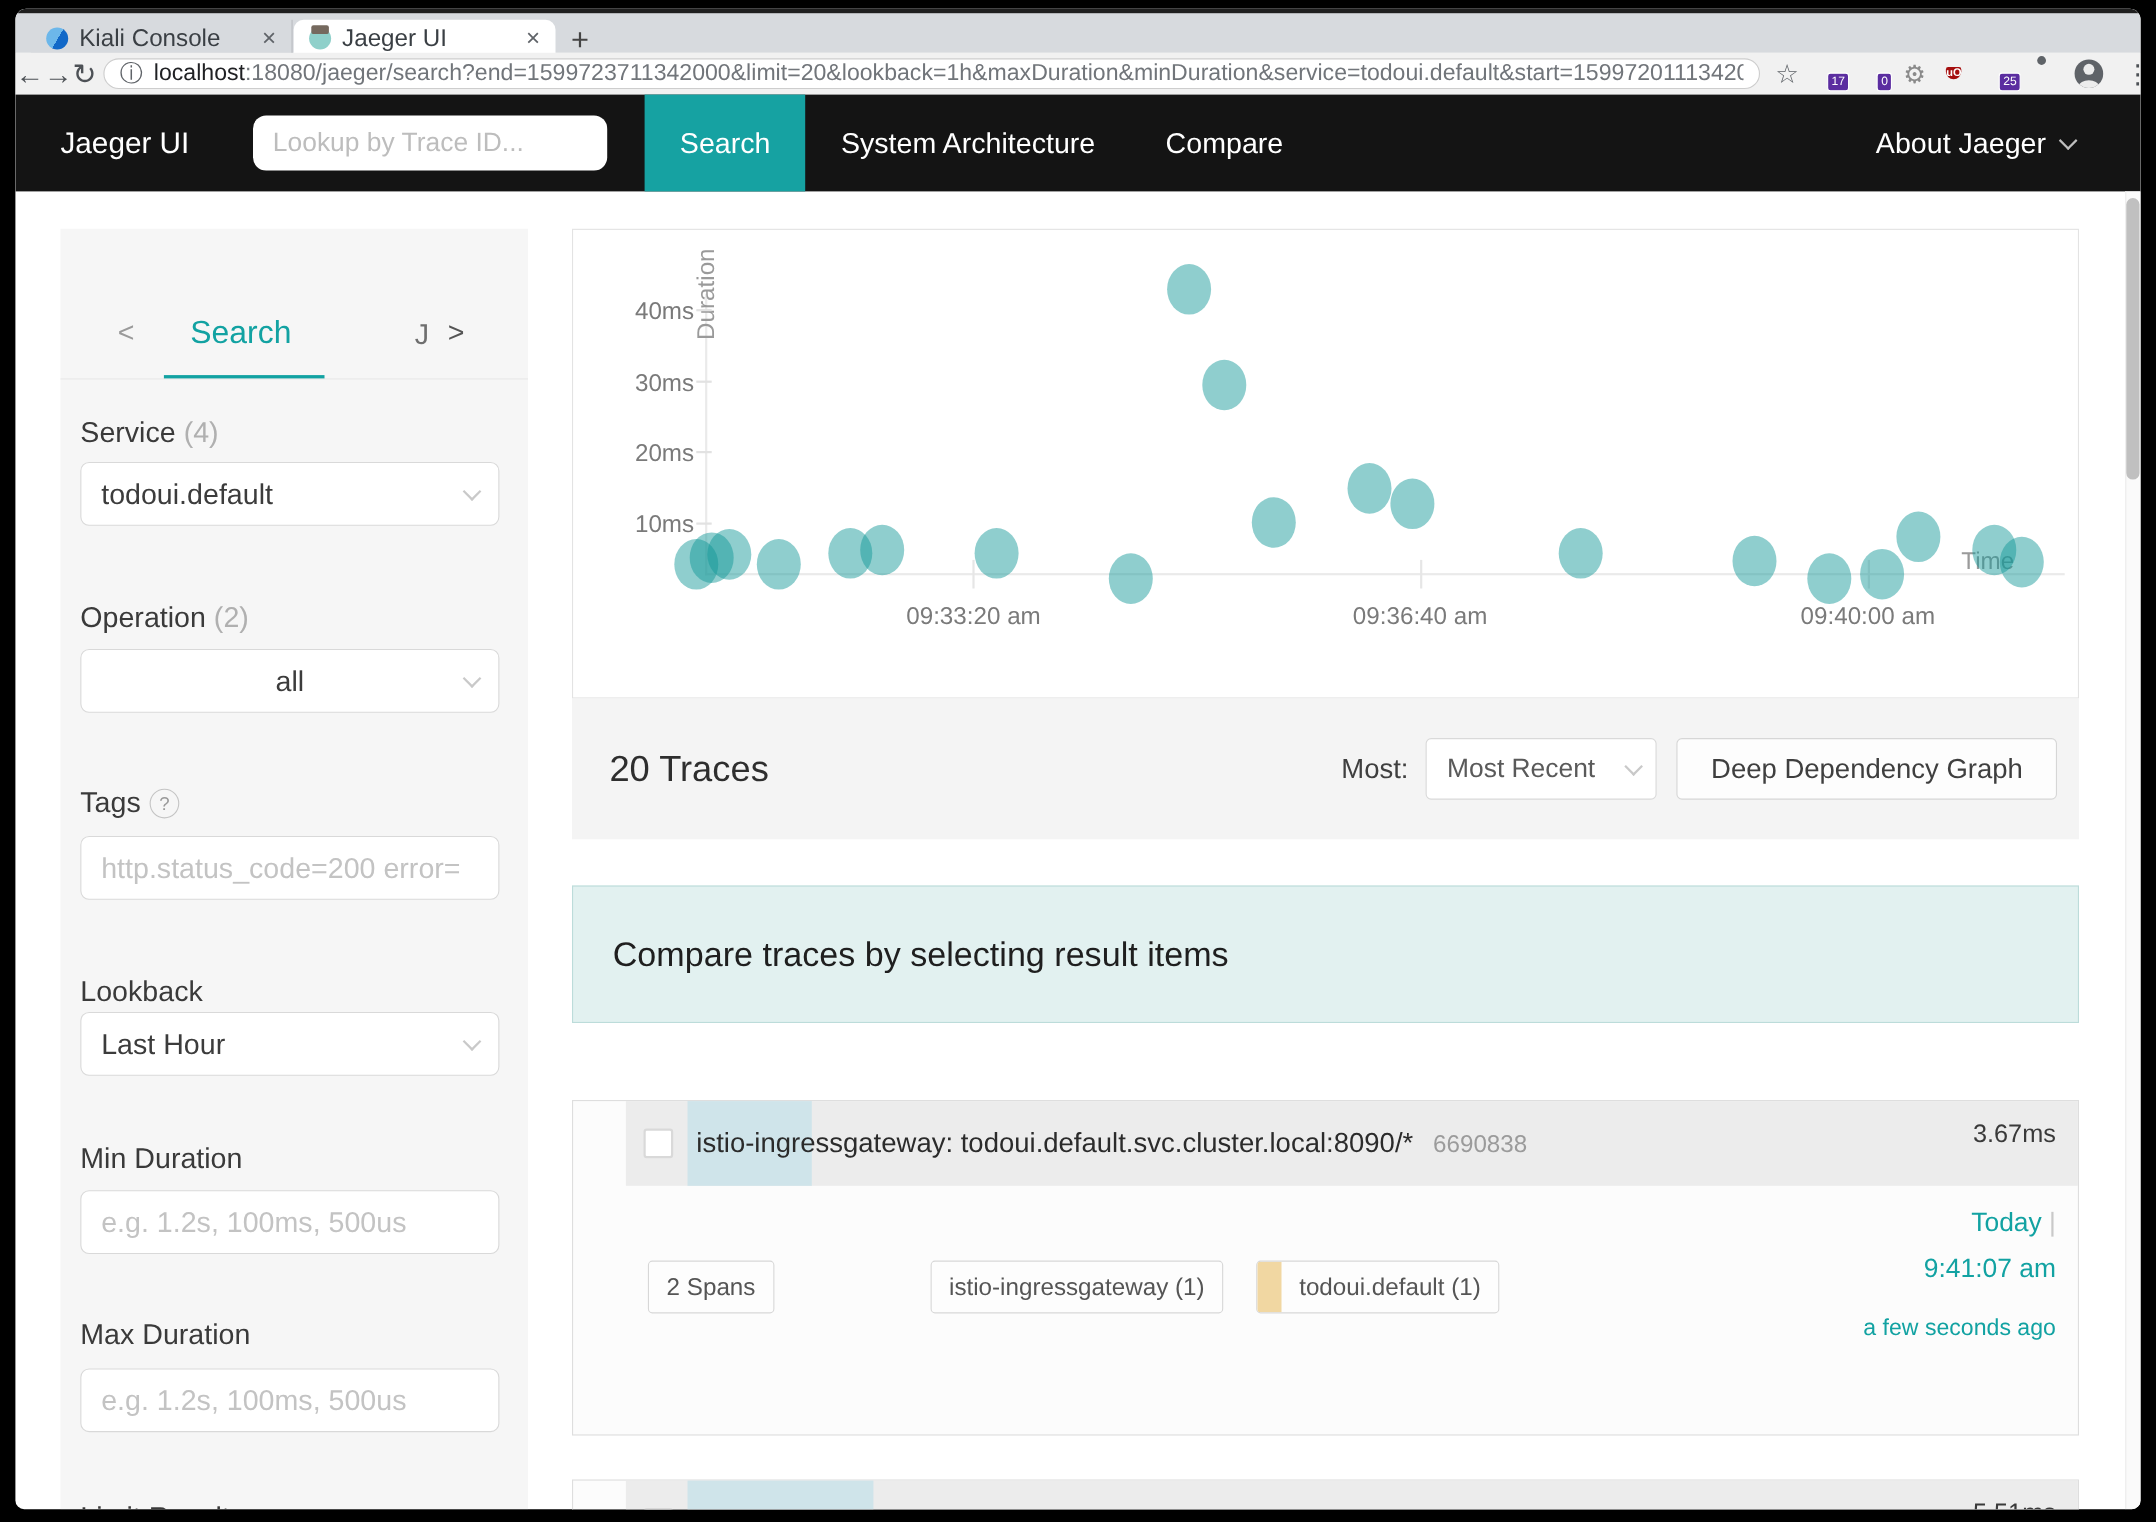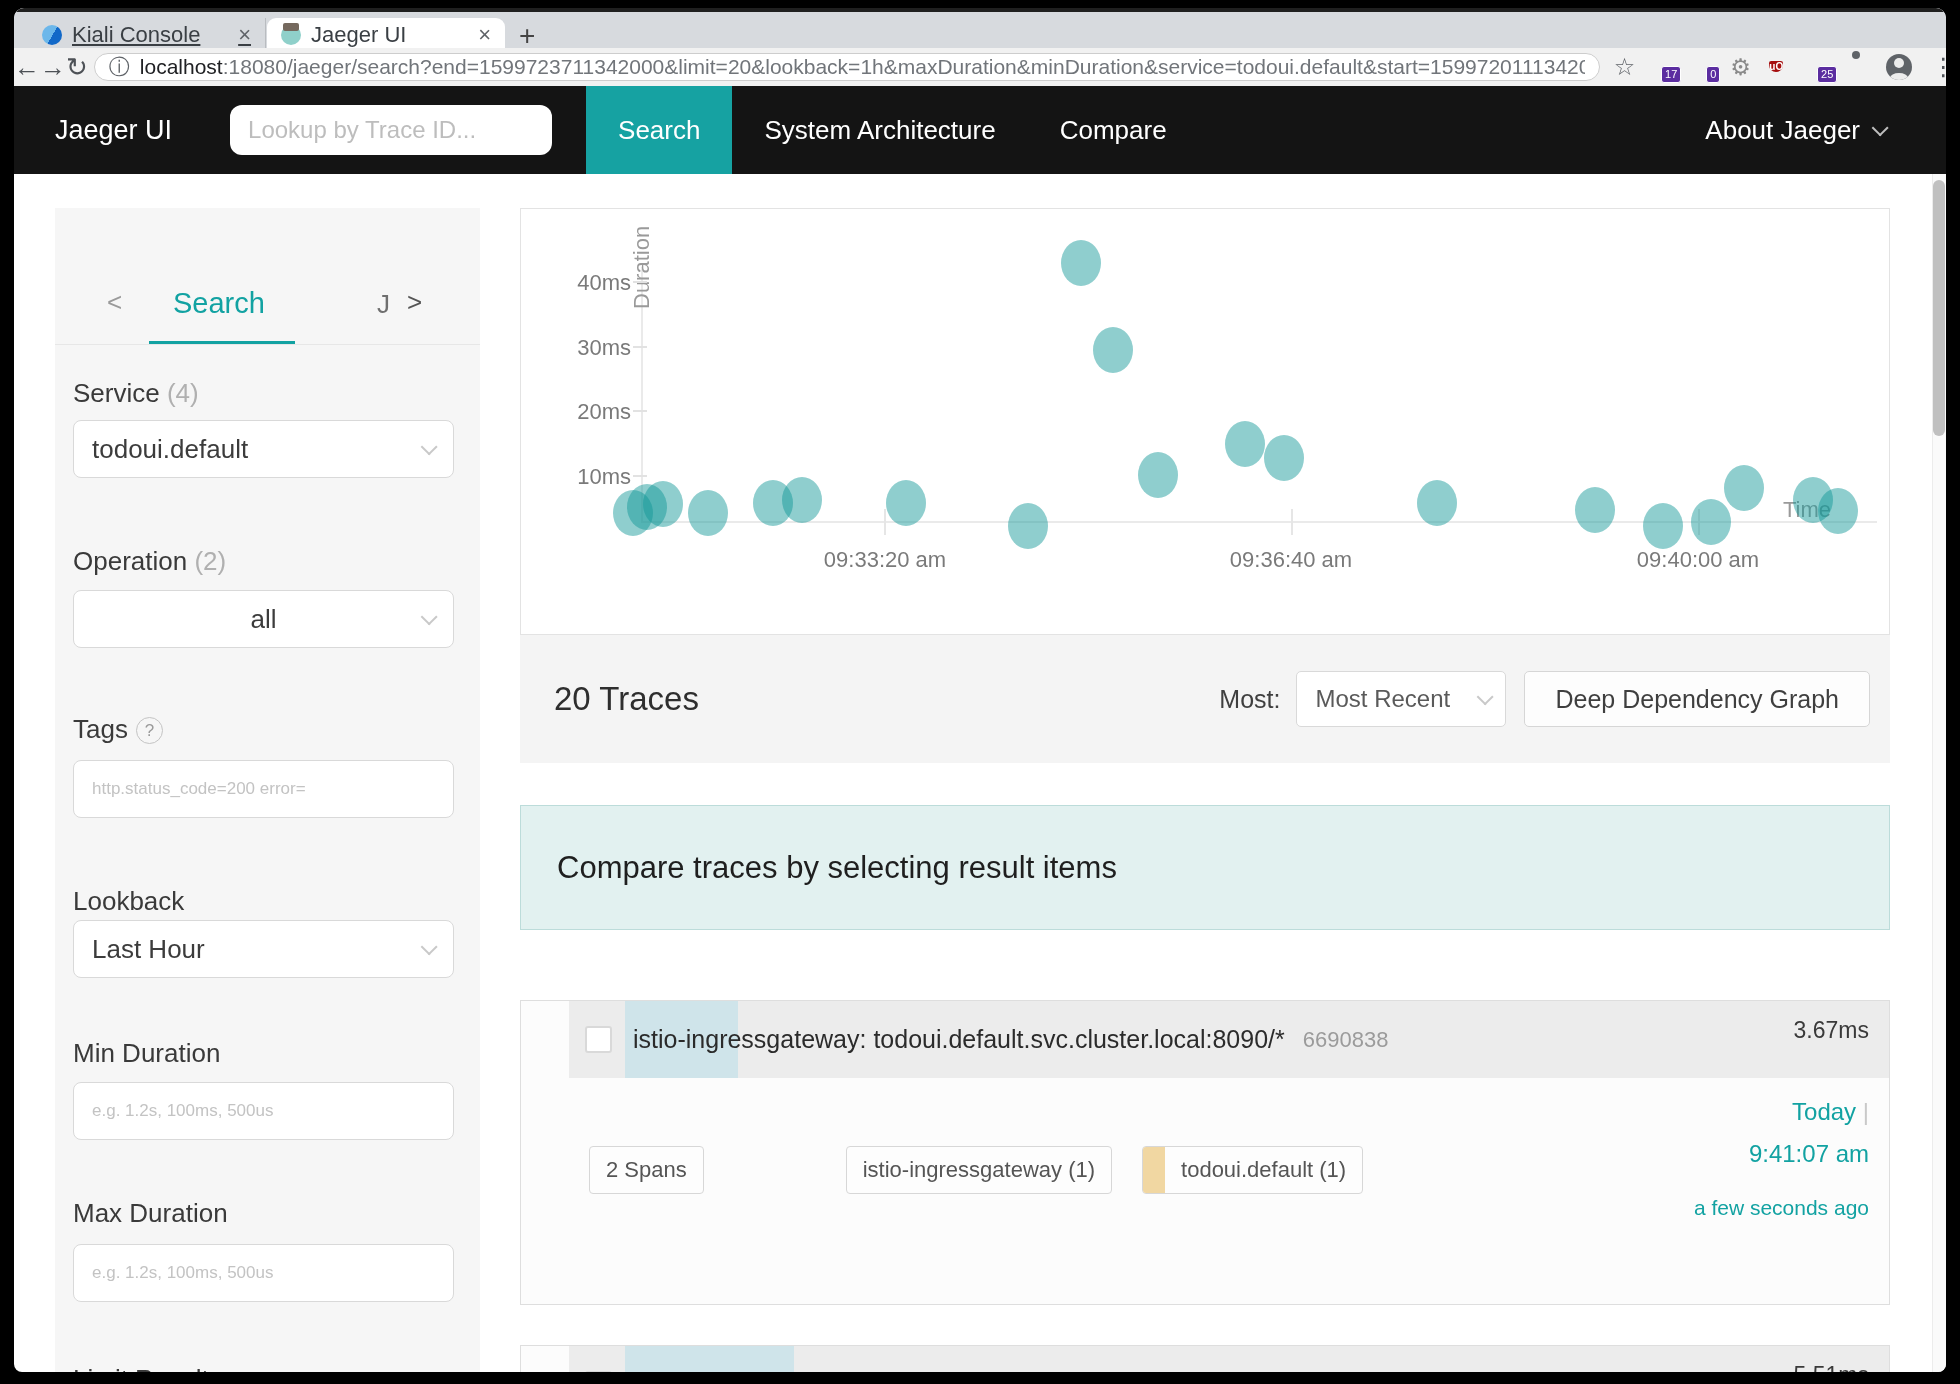--- a/index.html
+++ b/index.html
@@ -3,21 +3,21 @@
 <meta charset="utf-8">
 <style>
   * { margin:0; padding:0; box-sizing:border-box; font-family:"Liberation Sans", sans-serif; }
   html,body { width:1960px; height:1384px; background:#000; overflow:hidden; }
   .window { position:absolute; left:14px; top:8px; width:1932px; height:1364px;
             background:#fff; border-radius:10px 10px 8px 8px; overflow:hidden; }
 
   
   .tabstrip { position:absolute; left:0; top:0; width:100%; height:40px; background:#d7dade; border-top:4px solid #1f1f1f; }
   .tab { position:absolute; top:6px; height:34px; display:flex; align-items:center; gap:10px; padding:0 14px; font-size:22px; color:#3a3f44; }
-  .tab.inactive { left:14px; width:238px; background:#d7dade; border-right:1px solid #b9bcc0;text-decoration:underline; }
+  .tab.inactive { left:14px; width:238px; background:#d7dade; border-right:1px solid #b9bcc0; }
   .tab.active { left:253px; width:238px; background:#fff; border-radius:9px 9px 0 0; }
   .tab .title { flex:1; white-space:nowrap; overflow:hidden; }
   .tab .close { font-size:22px; color:#5f6368; }
   .newtab { position:absolute; left:505px; top:8px; font-size:28px; color:#444; }
   .favicon { width:20px; height:20px; border-radius:50%; flex:0 0 auto; }
   .fav-kiali { background:linear-gradient(120deg,#6cb7ea 0 52%,#1168c8 52%); }
   .fav-jaeger { background:#8fd0ca; position:relative; }
   .fav-jaeger::before { content:""; position:absolute; left:2px; top:-2px; width:16px; height:8px; background:#75695e; border-radius:2px; }
 
   .toolbar { position:absolute; left:0; top:40px; width:100%; height:38px; background:#f1f1f1; display:flex; align-items:center; }
@@ -64,21 +64,21 @@
   .sidetabs .arrow-left { position:absolute; left:52px; bottom:26px; font-size:26px; color:#9a9a9a; }
   .sidetabs .tabname { position:absolute; left:118px; bottom:24px; font-size:29px; color:#12a2a2; }
   .sidetabs .ink { position:absolute; left:94px; bottom:0; width:146px; height:3px; background:#12a2a2; }
   .sidetabs .partial { position:absolute; left:322px; bottom:24px; font-size:26px; color:#6f6f6f; }
   .sidetabs .arrow-right { position:absolute; left:352px; bottom:26px; font-size:26px; color:#555; }
   .flabel { position:absolute; left:18px; font-size:26px; color:#3a3a3a; }
   .flabel .count { color:#b0b0b0; }
   .qmark { display:inline-block; width:27px; height:27px; border:1px solid #c4c4c4; border-radius:50%; font-size:17px; color:#9a9a9a; text-align:center; line-height:26px; vertical-align:2px; margin-left:8px; }
   .fselect, .finput { position:absolute; left:18px; width:381px; height:58px; background:#fff; border:1px solid #d9d9d9; border-radius:8px; font-size:26px; color:#3c3c3c; display:flex; align-items:center; padding:0 18px; }
   .fselect .chev { position:absolute; right:20px; border-color:#c9c9c9; }
-  .finput input { border:none; outline:none; width:100%; font-size:17px; color:#000000; background:transparent; }
+  .finput input { border:none; outline:none; width:100%; font-size:26px; color:#000000; background:transparent; }
   .finput input::placeholder { color:#c3c3c3; }
 
   
   .main { position:absolute; left:506px; top:200px; width:1370px; bottom:0; }
   .chartcard { position:absolute; left:0; top:0; width:1370px; height:427px; background:#fff; border:1px solid #e3e3e3; overflow:hidden; }
   .axis-v { position:absolute; left:120px; top:58px; width:2px; height:256px; background:#eaeaea; }
   .axis-h { position:absolute; left:120px; top:312px; width:1236px; height:2px; background:#eaeaea; }
   .ytick { position:absolute; right:1258px; width:90px; text-align:right; font-size:22px; color:#7a7a7a; }
   .ytickmark { position:absolute; left:112px; width:14px; height:2px; background:#e2e2e2; }
   .xtick { position:absolute; top:338px; width:200px; text-align:center; font-size:22px; color:#7a7a7a; }

